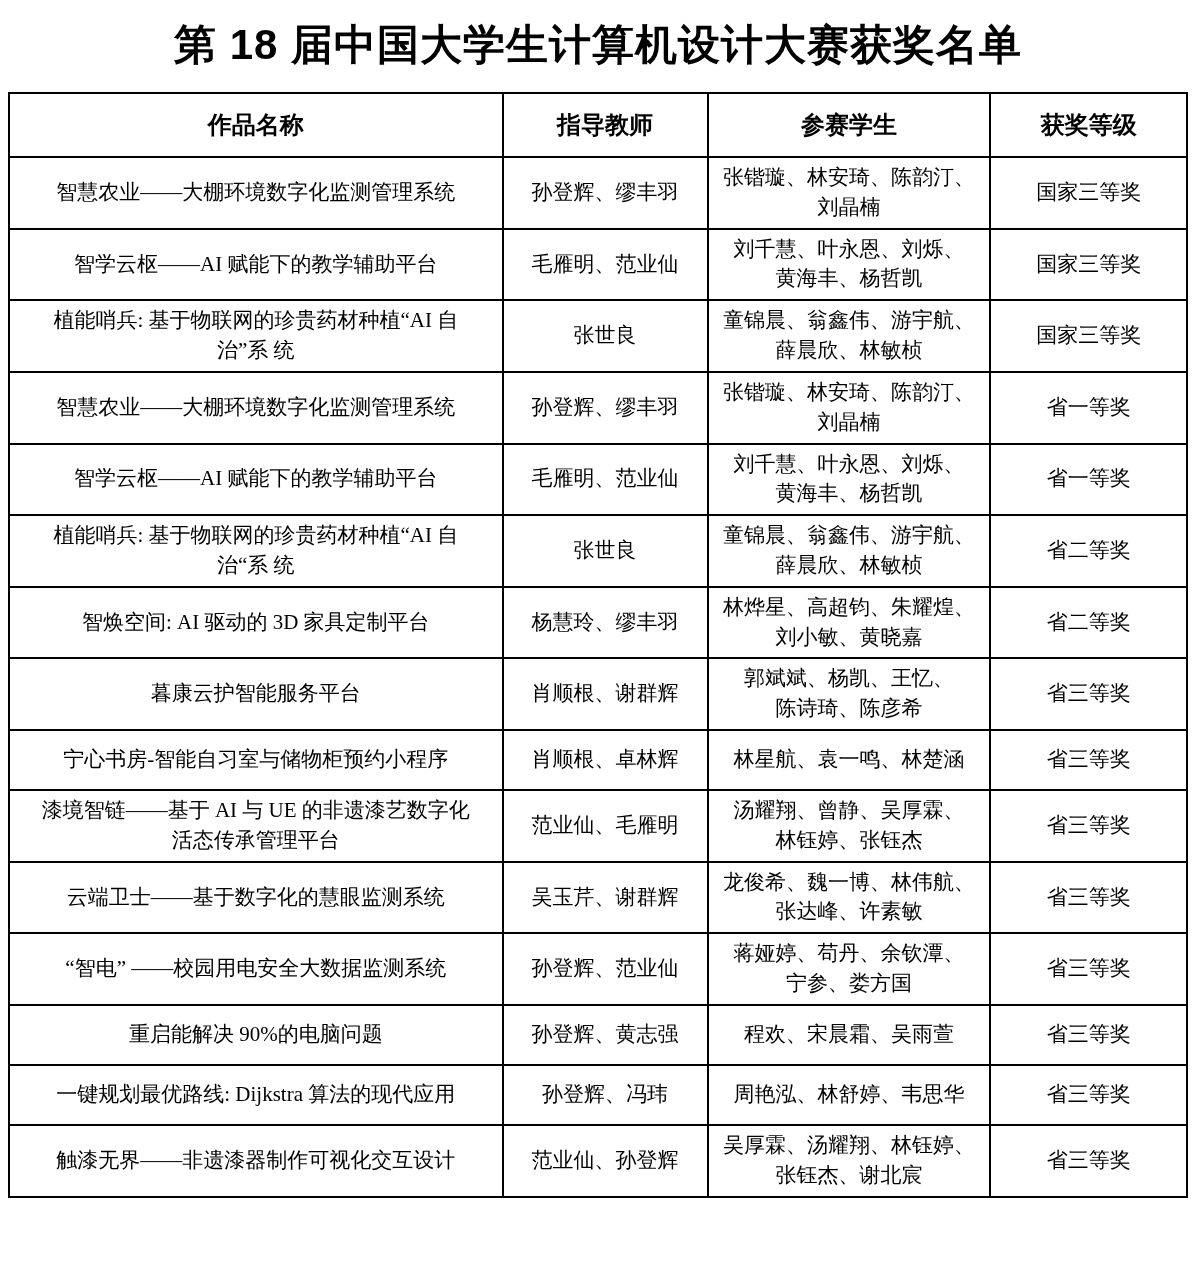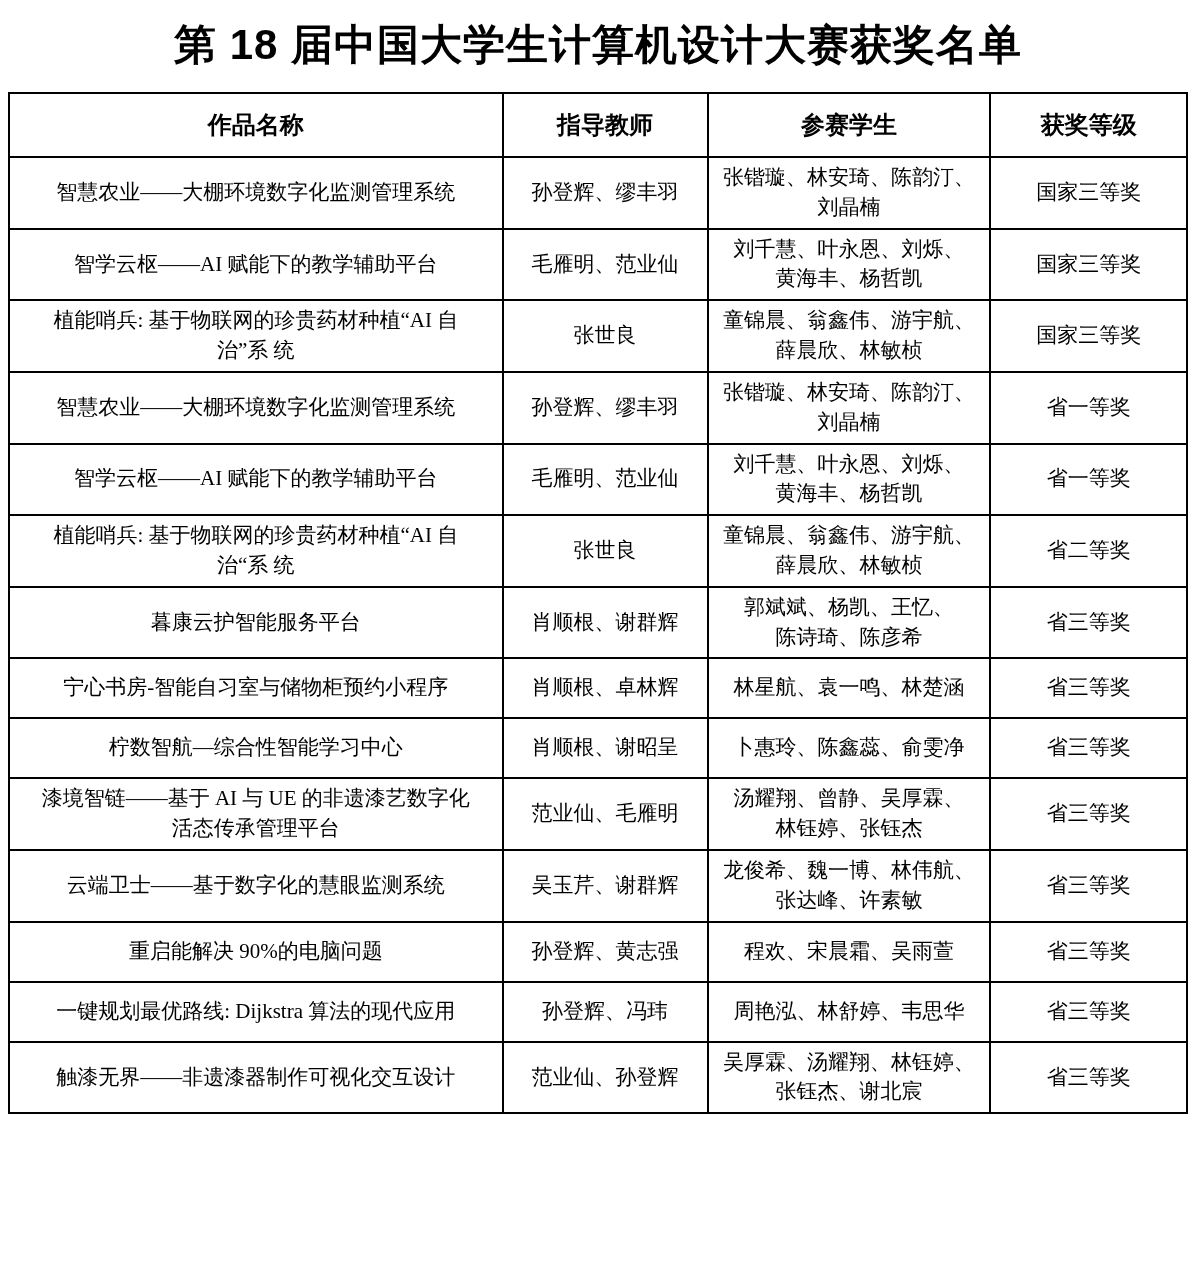--- a/index.html
+++ b/index.html
@@ -111,60 +111,68 @@
 
   <tr>
     <td>植能哨兵: 基于物联网的珍贵药材种植“AI 自
 治“系 统</td>
     <td>张世良</td>
     <td>童锦晨、翁鑫伟、游宇航、
 薛晨欣、林敏桢</td>
     <td>省二等奖</td>
   </tr>
 
+  <tr>
+    <td>智焕空间: AI 驱动的 3D 家具定制平台</td>
+    <td>杨慧玲、缪丰羽</td>
+    <td>林烨星、高超钧、朱耀煌、
+刘小敏、黄晓嘉</td>
+    <td>省二等奖</td>
+  </tr>
 
   <tr>
     <td>暮康云护智能服务平台</td>
     <td>肖顺根、谢群辉</td>
     <td>郭斌斌、杨凯、王忆、
 陈诗琦、陈彦希</td>
     <td>省三等奖</td>
   </tr>
 
   <tr>
     <td>宁心书房-智能自习室与储物柜预约小程序</td>
     <td>肖顺根、卓林辉</td>
     <td>林星航、袁一鸣、林楚涵</td>
     <td>省三等奖</td>
   </tr>
 
-  <tr>
-    <td>柠数智航—综合性智能学习中心</td>
-    <td>肖顺根、谢昭呈</td>
-    <td>卜惠玲、陈鑫蕊、俞雯净</td>
-    <td>省三等奖</td>
-  </tr>
 
   <tr>
     <td>漆境智链——基于 AI 与 UE 的非遗漆艺数字化
 活态传承管理平台</td>
     <td>范业仙、毛雁明</td>
     <td>汤耀翔、曾静、吴厚霖、
 林钰婷、张钰杰</td>
     <td>省三等奖</td>
   </tr>
 
   <tr>
     <td>云端卫士——基于数字化的慧眼监测系统</td>
     <td>吴玉芹、谢群辉</td>
     <td>龙俊希、魏一博、林伟航、
 张达峰、许素敏</td>
     <td>省三等奖</td>
   </tr>
 
+  <tr>
+    <td>“智电” ——校园用电安全大数据监测系统</td>
+    <td>孙登辉、范业仙</td>
+    <td>蒋娅婷、苟丹、余钦潭、
+宁参、娄方国</td>
+    <td>省三等奖</td>
+  </tr>
 
 
   <tr>
     <td>重启能解决 90%的电脑问题</td>
     <td>孙登辉、黄志强</td>
     <td>程欢、宋晨霜、吴雨萱</td>
     <td>省三等奖</td>
   </tr>
 
   <tr>

